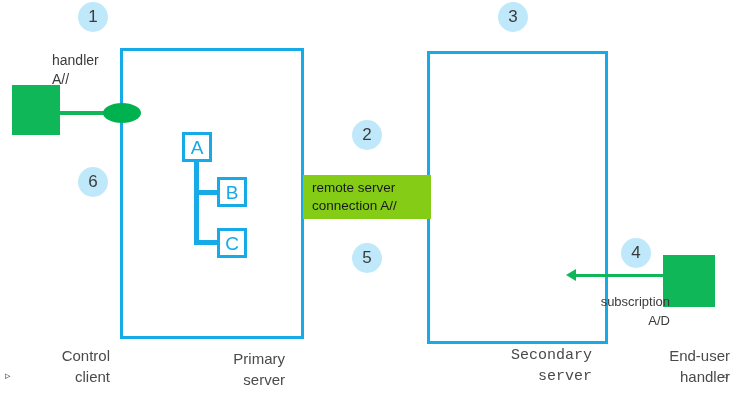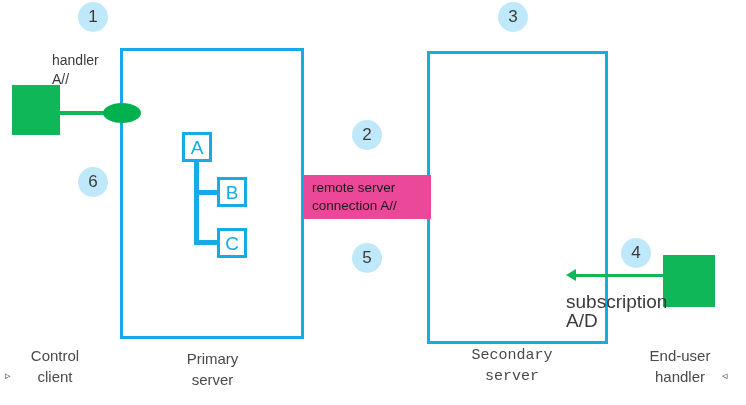--- a/index.html
+++ b/index.html
@@ -76,21 +76,21 @@
   .tree-edge { position: absolute; background: #16aae6; }
   #tree-edge-vert  { left: 194px; top: 161px; width: 5px;  height: 82px; }
   #tree-edge-to-b  { left: 194px; top: 190px; width: 26px; height: 5px; }
   #tree-edge-to-c  { left: 194px; top: 240px; width: 26px; height: 5px; }
 
   
   #remote-connection-band {
     position: absolute;
     left: 303px; top: 175px;
     width: 128px; height: 44px;
-    background: #ec4899;
+    background: #84cc16;
     box-sizing: border-box;
     padding: 4px 0 0 9px;
     font-size: 13.5px;
     color: #1a1a1a;
     line-height: 18px;
     white-space: pre-line;
   }
 
   
   #subscription-line {
@@ -104,22 +104,22 @@
     left: 566px; top: 269px;
     width: 0; height: 0;
     border-top: 6px solid transparent;
     border-bottom: 6px solid transparent;
     border-right: 10px solid #10b759;
   }
   #subscription-label {
     position: absolute;
     left: 566px; top: 292px;
     width: 104px;
-    text-align: left;
-    font-size: 19px;
+    text-align: right;
+    font-size: 13px;
     color: #3b3b3b;
     line-height: 19px;
     white-space: pre-line;
   }
 
   
   .badge {
     position: absolute;
     width: 30px; height: 30px;
     border-radius: 50%;
@@ -135,21 +135,21 @@
   #badge-4 { left: 621px; top: 238px; }
   #badge-5 { left: 352px; top: 243px; }
   #badge-6 { left: 78px;  top: 167px; }
 
   
   .caption {
     position: absolute;
     font-size: 15px;
     color: #4a4a4a;
     line-height: 21px;
-    text-align: center;
+    text-align: right;
     white-space: pre-line;
   }
   #caption-control-client  { left: 0px;   top: 345px; width: 110px; }
   #caption-primary-server  { left: 140px; top: 348px; width: 145px; }
   #caption-secondary-server{ left: 432px; top: 345px; width: 160px; font-family: Liberation Mono, monospace; }
   #caption-enduser-client  { left: 630px; top: 345px; width: 100px; }
 
   .caret {
     position: absolute;
     font-size: 11px;

